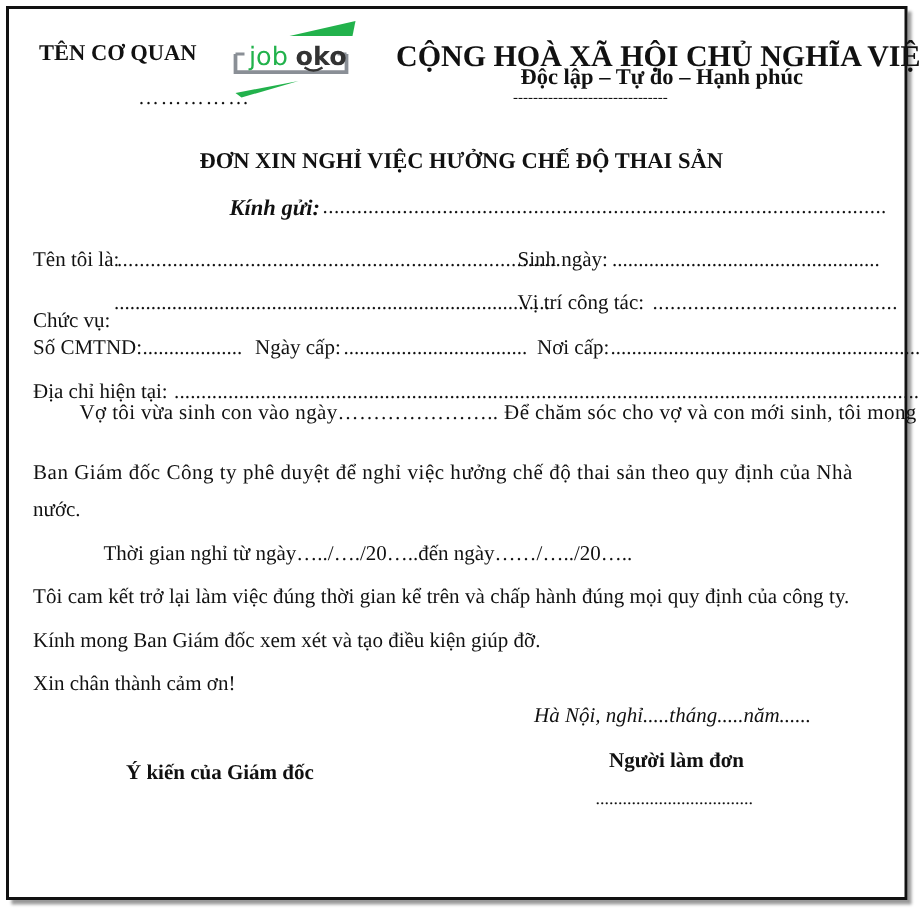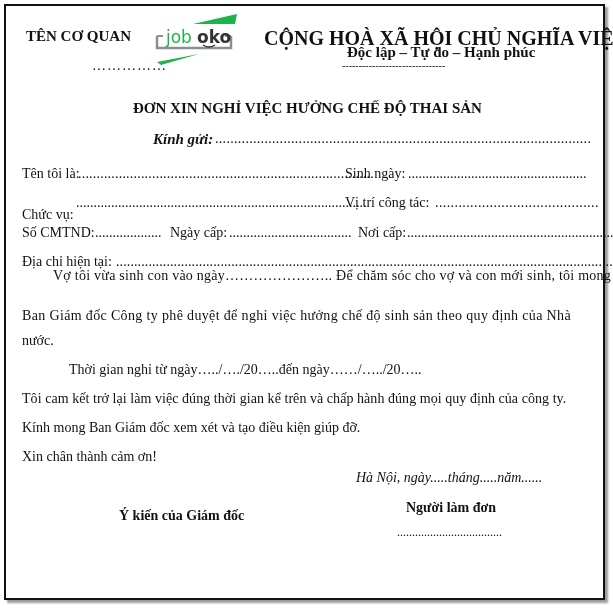--- a/index.html
+++ b/index.html
@@ -60,26 +60,26 @@
 <div class="abs line" style="left:95px; top:225px;">...................</div>
 <div class="abs line" style="left:170px; top:225px;">Ngày cấp:</div>
 <div class="abs line" style="left:229px; top:225px;">...................................</div>
 <div class="abs line" style="left:358px; top:225px;">Nơi cấp:</div>
 <div class="abs line" style="left:407px; top:225px;">.............................................................</div>
 
 <div class="abs line" style="left:22px; top:254px;">Địa chỉ hiện tại:</div>
 <div class="abs line" style="left:116px; top:254px; letter-spacing:0.1px;">............................................................................................................................................</div>
 
 <div class="abs line" style="left:22px; top:268px; letter-spacing:0.25px;margin-left:31px;">Vợ tôi vừa sinh con vào ngày………………….. Để chăm sóc cho vợ và con mới sinh, tôi mong</div>
-<div class="abs line" style="left:22px; top:308px; letter-spacing:0.35px;">Ban Giám đốc Công ty phê duyệt để nghỉ việc hưởng chế độ sinh sản theo quy định của Nhà</div>
+<div class="abs line" style="left:22px; top:308px; letter-spacing:0.35px;">Ban Giám đốc Công ty phê duyệt để nghỉ việc hưởng chế độ thai sản theo quy định của Nhà</div>
 <div class="abs line" style="left:22px; top:333px;">nước.</div>
 
 <div class="abs line" style="left:22px; top:362px;margin-left:47px;">Thời gian nghỉ từ ngày…../…./20…..đến ngày……/…../20…..</div>
 
 <div class="abs line" style="left:22px; top:391px; letter-spacing:0.05px;">Tôi cam kết trở lại làm việc đúng thời gian kể trên và chấp hành đúng mọi quy định của công ty.</div>
 <div class="abs line" style="left:22px; top:420px;">Kính mong Ban Giám đốc xem xét và tạo điều kiện giúp đỡ.</div>
 <div class="abs line" style="left:22px; top:449px;">Xin chân thành cảm ơn!</div>
 
-<div class="abs i line" style="left:356px; top:470px;">Hà Nội, ngày.....tháng.....năm......</div>
+<div class="abs i line" style="left:356px; top:470px;">Hà Nội, nghỉ.....tháng.....năm......</div>
 
-<div class="abs b line" style="left:84px; top:508px;margin-left:35px;">Ý kiến của Giám đốc</div>
+<div class="abs b line" style="left:84px; top:508px;">Ý kiến của Giám đốc</div>
 <div class="abs b line" style="left:406px; top:500px;">Người làm đơn</div>
 <div class="abs" style="left:397px; top:525px; font-size:12px;">...................................</div>
 
 </body></html>

